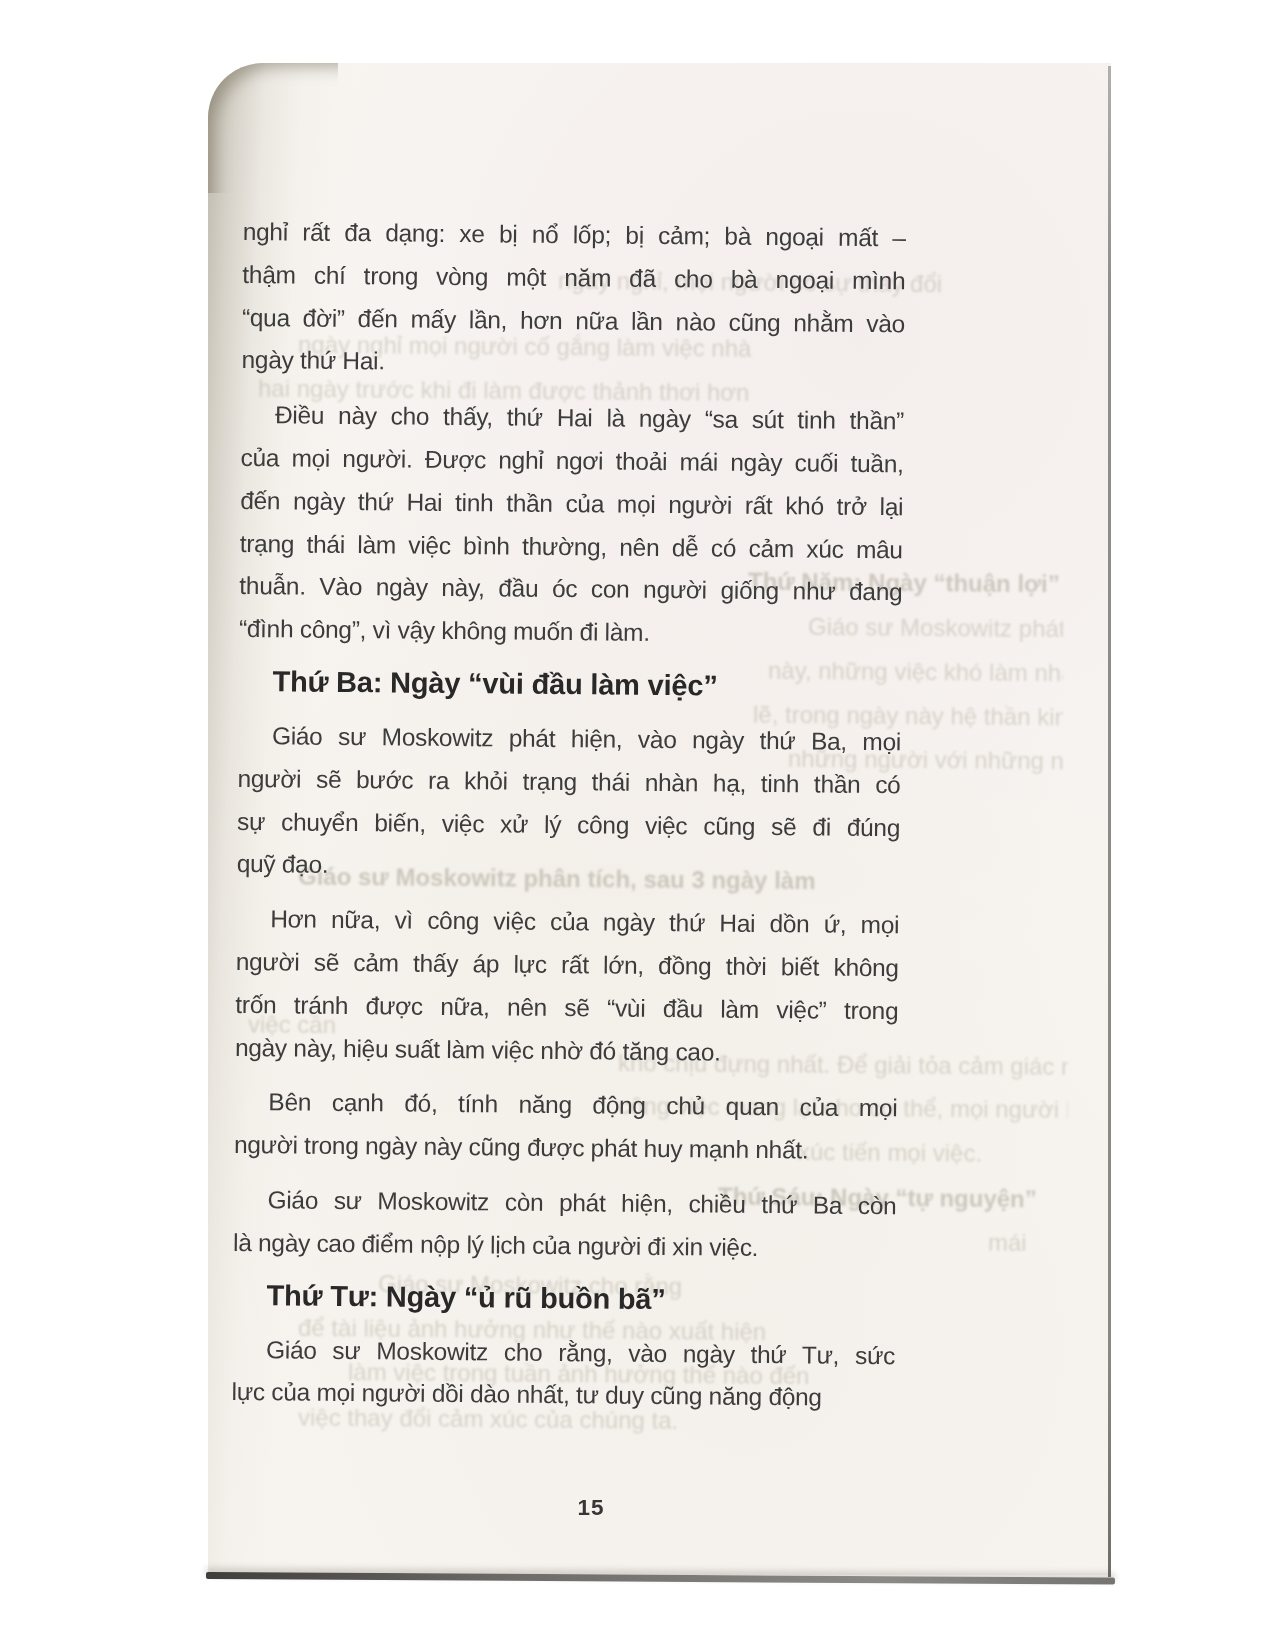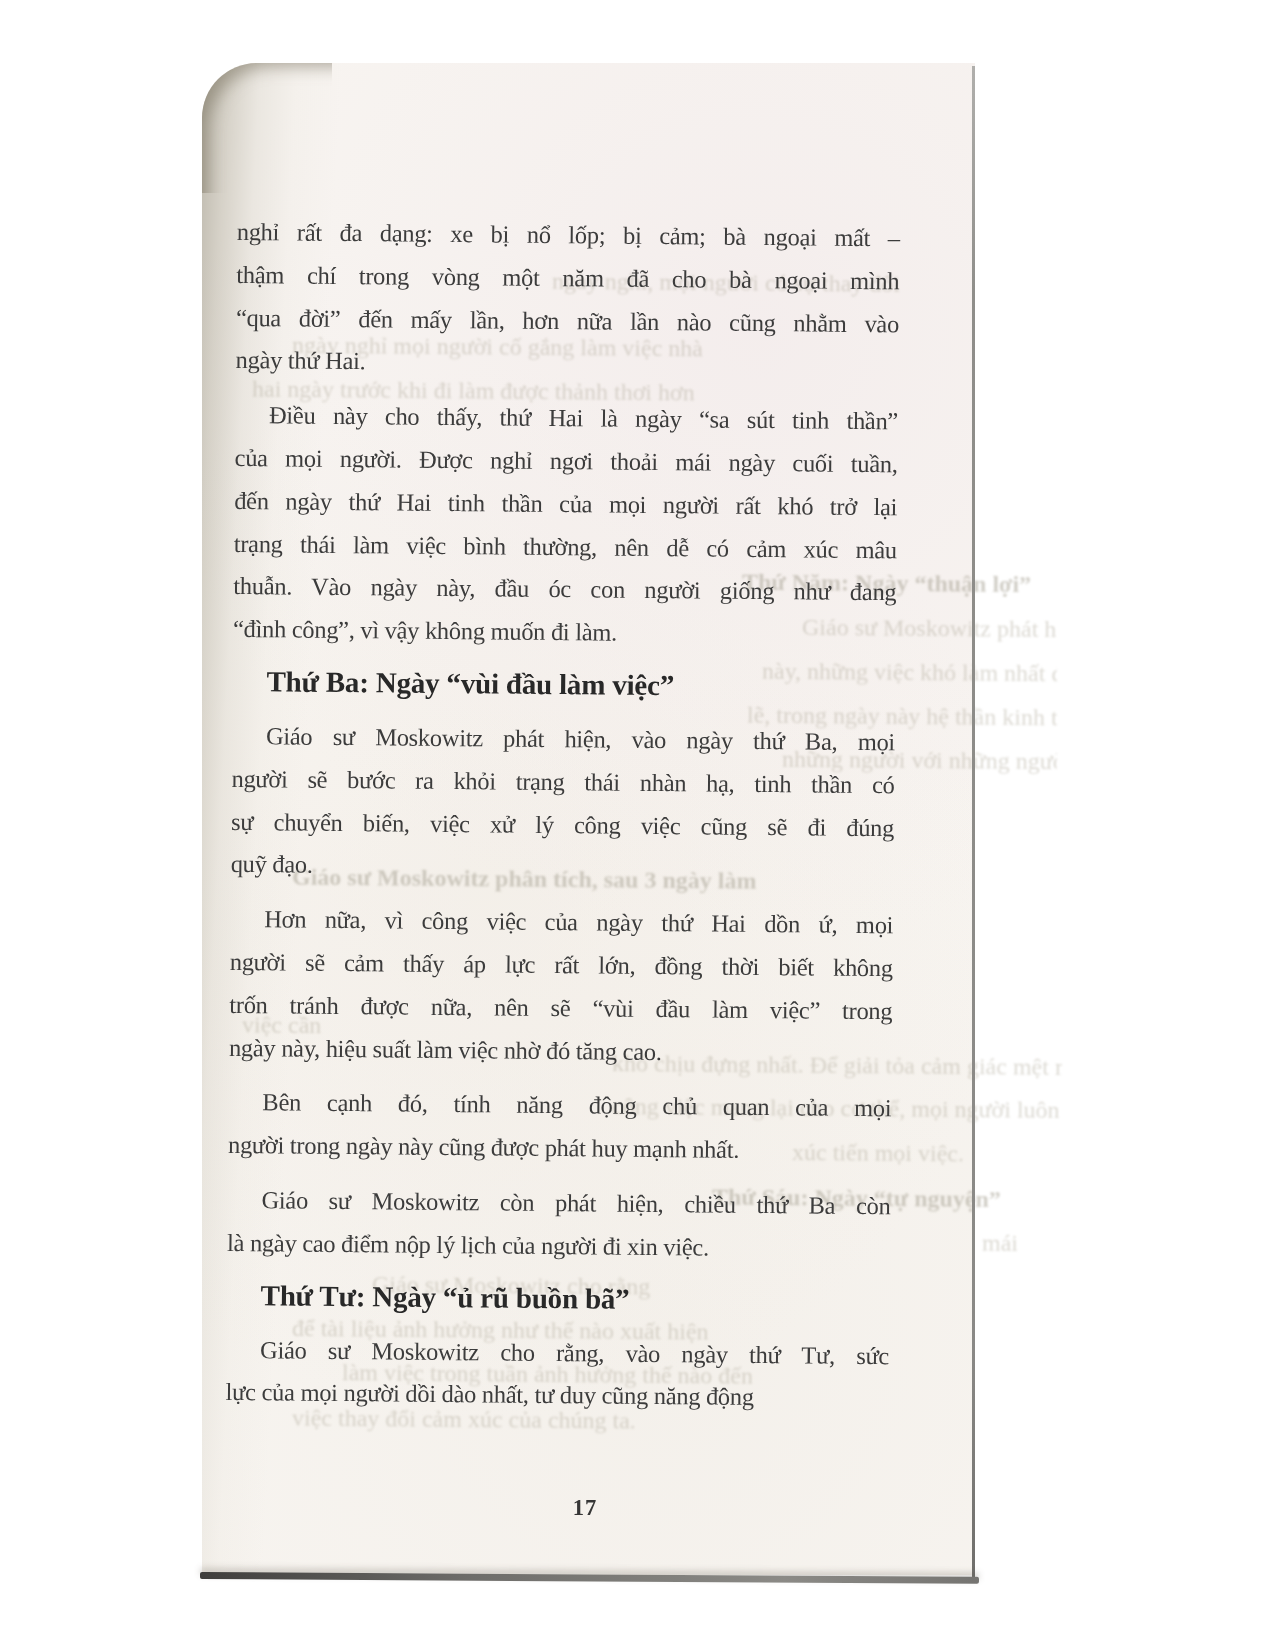--- a/index.html
+++ b/index.html
@@ -3,28 +3,27 @@
 <meta charset="utf-8">
 <style>
   html,body{margin:0;padding:0;}
   body{
     width:1275px;height:1650px;position:relative;overflow:hidden;
     background:#ffffff;
     font-family:"Liberation Sans", sans-serif;
   }
   
   .page{
-    position:absolute;left:202px;top:63px;width:773px;height:1512px;
+    position:absolute;left:208px;top:63px;width:903px;height:1512px;
     background:#f8f5f1;
     background-image:
       radial-gradient(circle at 72% 18%, rgba(238,226,230,.40), transparent 45%),
       radial-gradient(circle at 38% 55%, rgba(240,234,226,.45), transparent 55%),
       radial-gradient(circle at 60% 85%, rgba(236,231,223,.35), transparent 50%);
     border-radius:55px 0 0 0;
-    font-family:Liberation Serif, serif;
   }
   
   .spine-shadow{
     position:absolute;inset:0;border-radius:inherit;pointer-events:none;
     background:linear-gradient(93deg,
       rgba(142,136,118,.55) 0px,
       rgba(166,160,142,.42) 26px,
       rgba(197,192,178,.26) 58px,
       rgba(225,221,210,.14) 95px,
       rgba(245,243,238,0) 140px);
@@ -139,17 +138,17 @@
         <div class="line first">Giáo sư Moskowitz còn phát hiện, chiều thứ Ba còn</div>
         <div class="line last">là ngày cao điểm nộp lý lịch của người đi xin việc.</div>
       </div>
       <div class="h">Thứ Tư: Ngày “ủ rũ buồn bã”</div>
       <div class="p">
         <div class="line first">Giáo sư Moskowitz cho rằng, vào ngày thứ Tư, sức</div>
         <div class="line last">lực của mọi người dồi dào nhất, tư duy cũng năng động</div>
       </div>
     </div>
 
-  <div class="page-number">17</div>
+  <div class="page-number">15</div>
 
   <div class="edge-right"></div>
   <div class="edge-bottom"></div>
 </div>
 
 </body></html>

